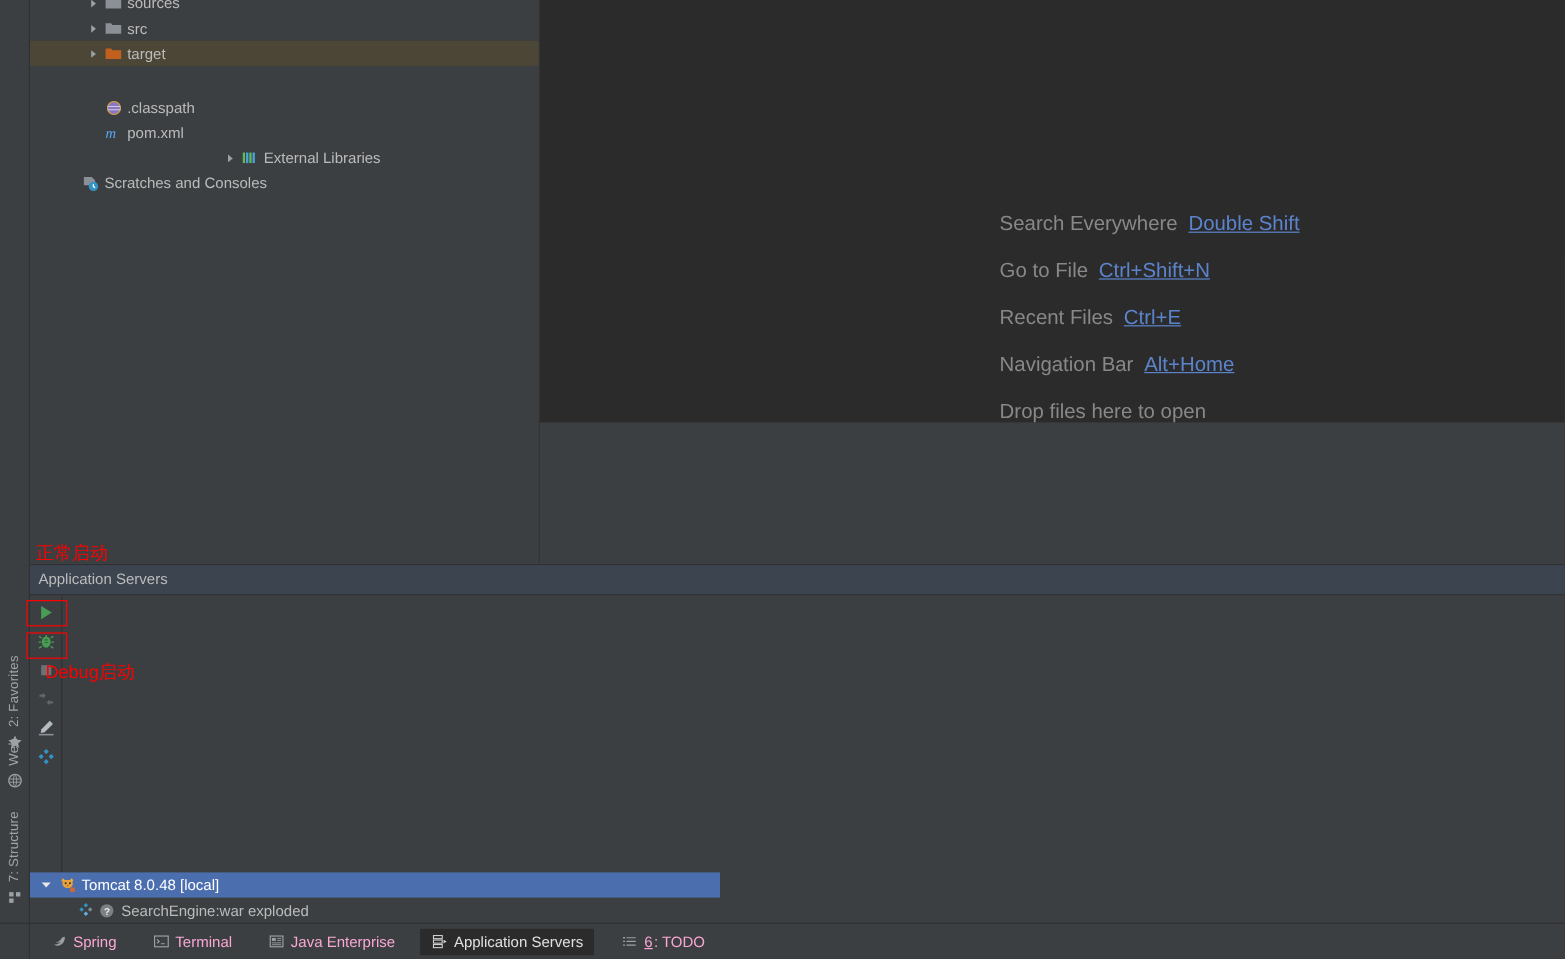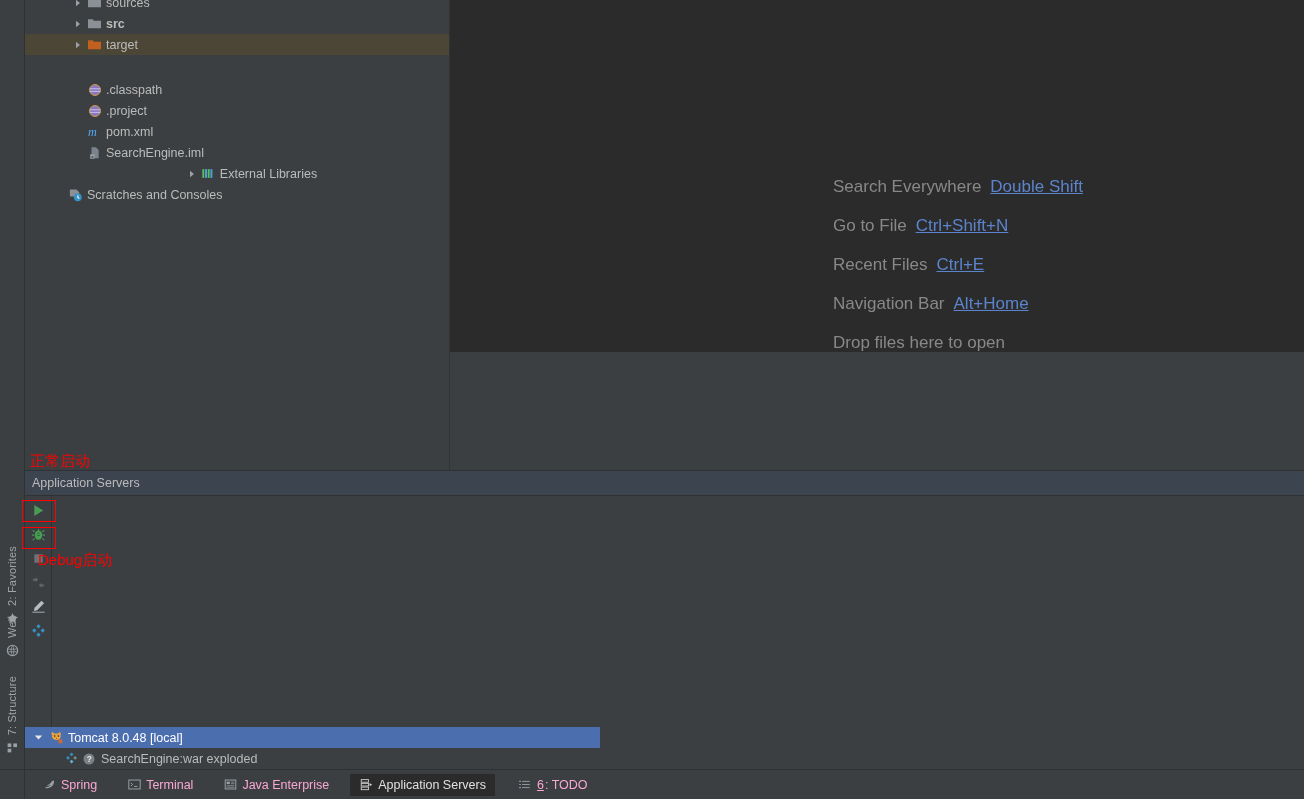--- a/index.html
+++ b/index.html
@@ -272,21 +272,21 @@
           </svg>
       </div>
       <div class="tree-icon">
         <svg width="15" height="13" viewBox="0 0 16 14">
             <path d="M1 2.5h5l1.2 1.6H15V12H1z" fill="#8a9096"></path>
           </svg>
       </div>
       <span class="tree-label">sources</span>
     </div>
 
-    <div class="tree-row" style="padding-left:45px;font-weight:bold;">
+    <div class="tree-row" style="padding-left:45px;">
       <div class="tree-arrow">
         <svg width="8" height="8" viewBox="0 0 8 8">
             <path d="M2 0.8L6 4 2 7.2z" fill="#9aa0a6"></path>
           </svg>
       </div>
       <div class="tree-icon">
         <svg width="15" height="13" viewBox="0 0 16 14">
             <path d="M1 2.5h5l1.2 1.6H15V12H1z" fill="#8a9096"></path>
           </svg>
       </div>
@@ -310,49 +310,30 @@
     <div class="tree-row" style="padding-left:61px;margin-top:24px;">
       <div class="tree-icon">
         <svg width="14" height="14" viewBox="0 0 16 16">
             <circle cx="8" cy="8" r="6.2" fill="#8878c3" stroke="#d9a441" stroke-width="1.1"></circle>
             <path d="M2 6.6h12M2 9.6h12" stroke="#cfc8ea" stroke-width="1"></path>
           </svg>
       </div>
       <span class="tree-label">.classpath</span>
     </div>
 
-    <div class="tree-row" style="padding-left:61px;">
-      <div class="tree-icon">
-        <svg width="14" height="14" viewBox="0 0 16 16">
-            <circle cx="8" cy="8" r="6.2" fill="#8878c3" stroke="#d9a441" stroke-width="1.1"></circle>
-            <path d="M2 6.6h12M2 9.6h12" stroke="#cfc8ea" stroke-width="1"></path>
-          </svg>
-      </div>
-      <span class="tree-label">.project</span>
-    </div>
 
     <div class="tree-row" style="padding-left:61px;">
       <div class="tree-icon">
         <svg width="15" height="15" viewBox="0 0 16 16">
             <text x="1" y="12.5" font-family="Liberation Serif, serif" font-size="13" font-style="italic" fill="#56a8f5">m</text>
           </svg>
       </div>
       <span class="tree-label">pom.xml</span>
     </div>
 
-    <div class="tree-row" style="padding-left:61px;">
-      <div class="tree-icon">
-        <svg width="14" height="14" viewBox="0 0 16 16">
-            <path d="M4 1.5h5l3.2 3.2V14H4z" fill="#7b848c"></path>
-            <rect x="2.5" y="9.5" width="5" height="5" fill="#9aa0a6"></rect>
-            <rect x="4" y="11.8" width="2.2" height="1.5" fill="#3c3f41"></rect>
-          </svg>
-      </div>
-      <span class="tree-label">SearchEngine.iml</span>
-    </div>
 
     <div class="tree-row" style="padding-left:26px;justify-content:center;">
       <div class="tree-arrow">
         <svg width="8" height="8" viewBox="0 0 8 8">
             <path d="M2 0.8L6 4 2 7.2z" fill="#9aa0a6"></path>
           </svg>
       </div>
       <div class="tree-icon">
         <svg width="14" height="13" viewBox="0 0 16 14">
             <rect x="1.5" y="2" width="2.2" height="10" fill="#5bbd5b"></rect>

